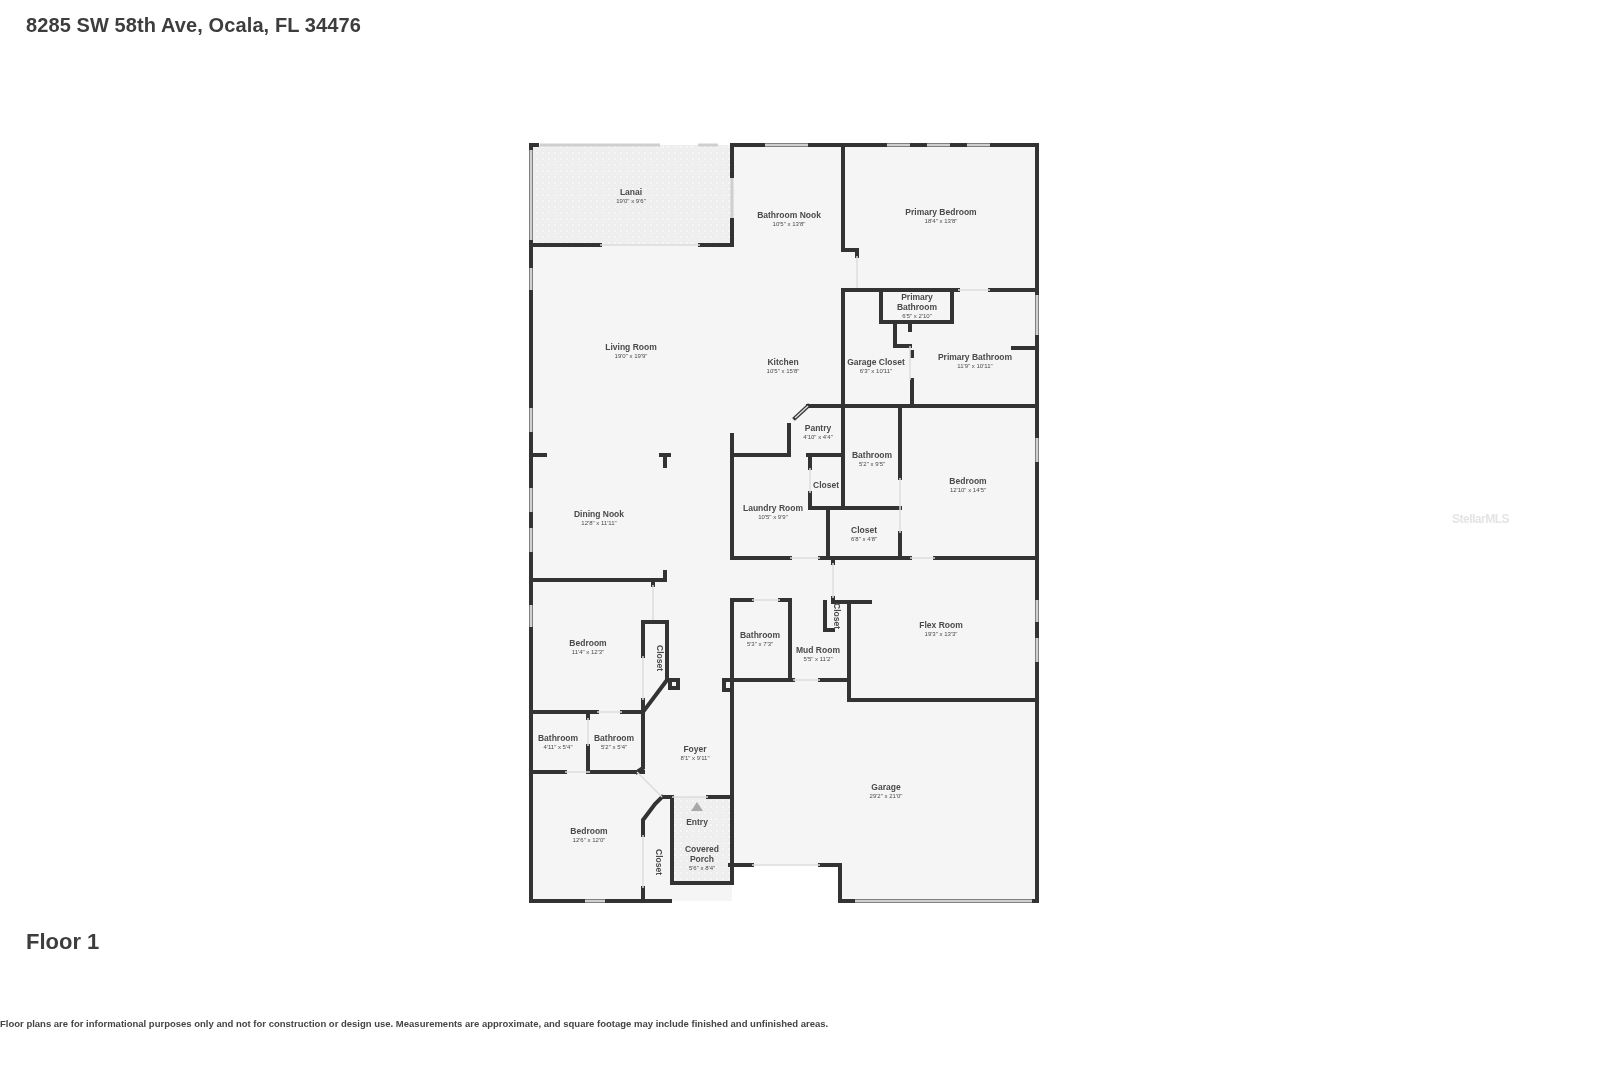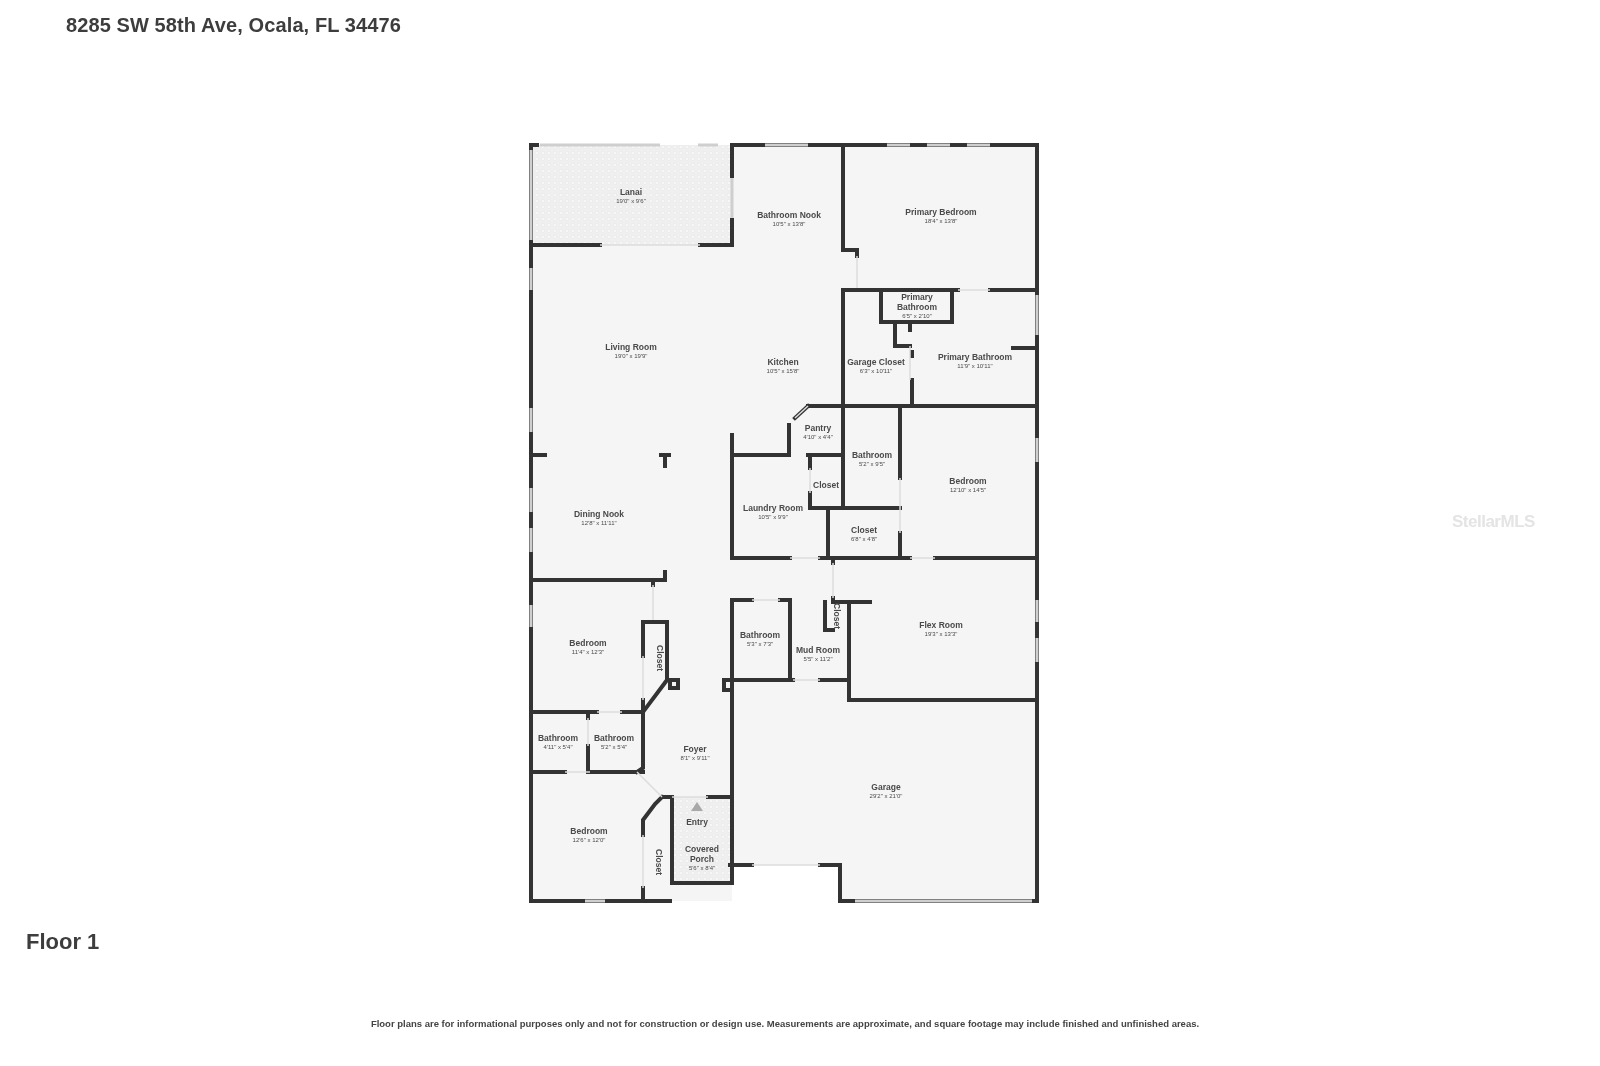--- a/index.html
+++ b/index.html
@@ -1,20 +1,20 @@
 <!DOCTYPE html>
 <html><head>
 <meta charset="utf-8">
 <style>
   html, body { margin:0; padding:0; background:#ffffff; }
   body { width:1600px; height:1066px; position:relative; overflow:hidden; font-family:"Liberation Sans", "DejaVu Sans", sans-serif; color:#3a3a3a; }
-  .title { position:absolute; left:26px; top:14px; font-size:20px; font-weight:bold; color:#3d3d3d; letter-spacing:0.1px;margin-left:40px; }
+  .title { position:absolute; left:26px; top:14px; font-size:20px; font-weight:bold; color:#3d3d3d; letter-spacing:0.1px; }
   .floor-label { position:absolute; left:26px; top:929px; font-size:22px; font-weight:bold; color:#3d3d3d; }
-  .disclaimer { position:absolute; left:0; width:1570px; top:1018px; text-align:center; font-size:9.5px; font-weight:bold; color:#444; }
-  .watermark { position:absolute; left:1452px; top:512px; font-size:17px; font-weight:bold; color:#e4e4e4; letter-spacing:-0.5px; }
+  .disclaimer { position:absolute; left:0; width:1570px; top:1018px; text-align:left; font-size:9.5px; font-weight:bold; color:#444; }
+  .watermark { position:absolute; left:1452px; top:512px; font-size:12px; font-weight:bold; color:#e4e4e4; letter-spacing:-0.5px; }
   .plan { position:absolute; left:0; top:0; width:1600px; height:1066px; }
   .room-label { position:absolute; text-align:center; transform:translate(-50%, -50%); white-space:nowrap; }
   .room-name { font-size:8.5px; font-weight:bold; color:#4a4a4a; line-height:10px; }
   .room-dim { font-size:6px; color:#4a4a4a; line-height:8px; }
   .vert { transform:translate(-50%,-50%) rotate(90deg); }
   .entry-arrow { position:absolute; width:0; height:0; border-left:6px solid transparent; border-right:6px solid transparent; border-bottom:9px solid #a9a9a9; }
 </style>
 </head>
 <body>
 

